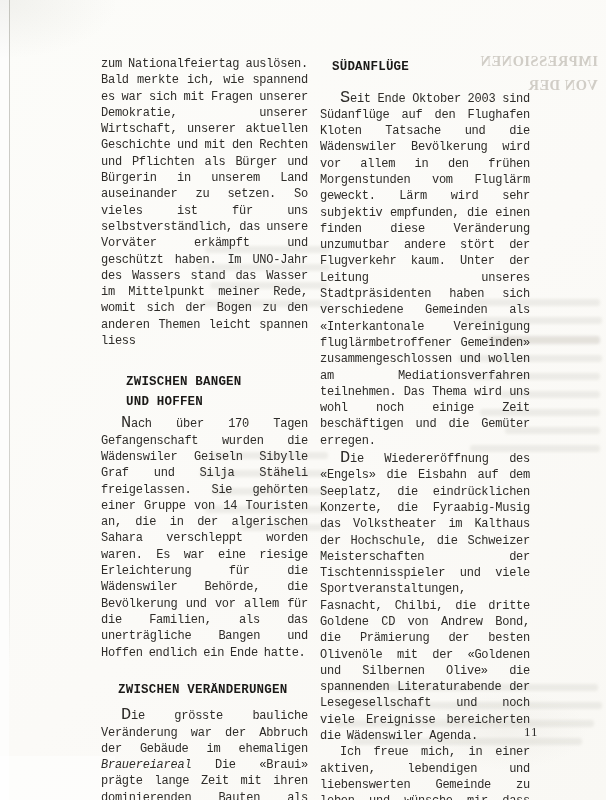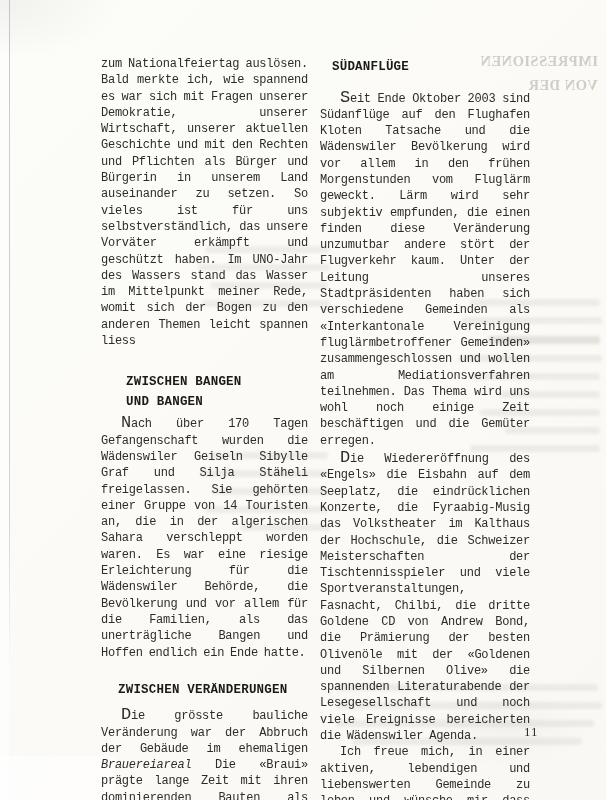--- a/index.html
+++ b/index.html
@@ -82,21 +82,21 @@
   <div class="bar" style="left:200px;top:470px;width:128px;"></div>
   <div class="bar" style="left:212px;top:488px;width:115px;"></div>
   <div class="bar" style="left:205px;top:506px;width:122px;"></div>
   <div class="bar" style="left:240px;top:524px;width:90px;"></div>
 
   <div class="col col-left">
     <p>zum Nationalfeiertag auslösen. Bald merkte ich, wie spannend es war sich mit Fragen unserer Demokratie, unserer Wirtschaft, unserer aktuellen Geschichte und mit den Rechten und Pflichten als Bürger und Bürgerin in unserem Land auseinander zu setzen. So vieles ist für uns selbstverständlich, das unsere Vorväter erkämpft und geschützt haben. Im UNO-Jahr des Wassers stand das Wasser im Mittelpunkt meiner Rede, womit sich der Bogen zu den anderen Themen leicht spannen liess</p>
 
     <h3 class="heading h-zw">
       <span>ZWISCHEN BANGEN</span>
-      <span>UND BANGEN</span>
+      <span>UND HOFFEN</span>
     </h3>
 
     <p class="indent"><span class="dropcap">N</span><span>ach über 170 Tagen Gefangenschaft wurden die Wädenswiler Geiseln Sibylle Graf und Silja Stäheli freigelassen. Sie gehörten einer Gruppe von 14 Touristen an, die in der algerischen Sahara verschleppt worden waren. Es war eine riesige Erleichterung für die Wädenswiler Behörde, die Bevölkerung und vor allem für die Familien, als das unerträgliche Bangen und Hoffen endlich ein Ende hatte.</span></p>
 
     <h3 class="heading h-si">ZWISCHEN VERÄNDERUNGEN</h3>
 
     <p class="indent"><span class="dropcap">D</span><span>ie grösste bauliche Veränderung war der Abbruch der Gebäude im ehemaligen </span><span class="it">Brauereiareal</span><span> Die «Braui» prägte lange Zeit mit ihren dominierenden Bauten als Wahrzeichen der Industrialisierung den östlichen Stadtrand von Wädenswil. Die ausgehöhlten Gebäude, einzelne freistehende Wände, das riesige Loch am Stadtrand wirkte gespenstig und liess zeitweise Geisterstadtphantasien entstehen. Unter dem Namen «Lagomio» werden attraktive Wohneinheiten, Lofts und Geschäftsräumlichkeiten in zeitgenössischer Architektur das Ortsbild verändern.</span></p>
   </div>
 
   <div class="col col-right">

